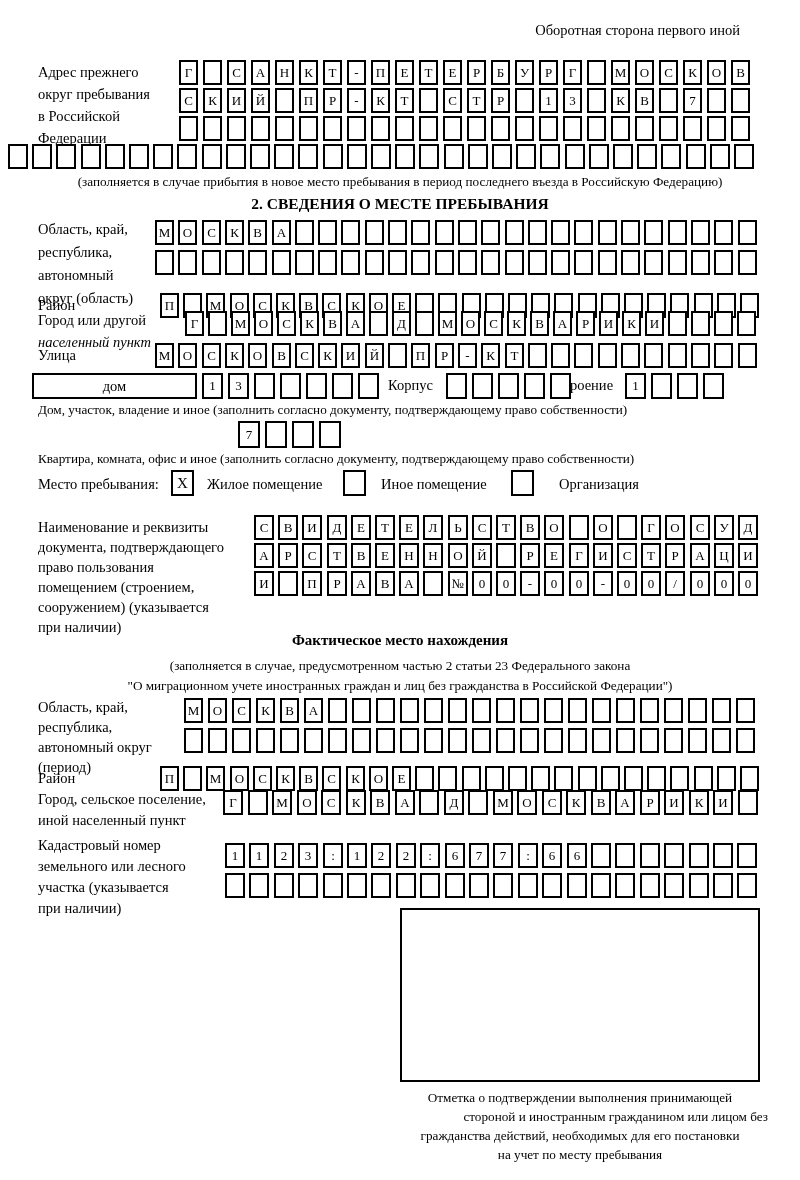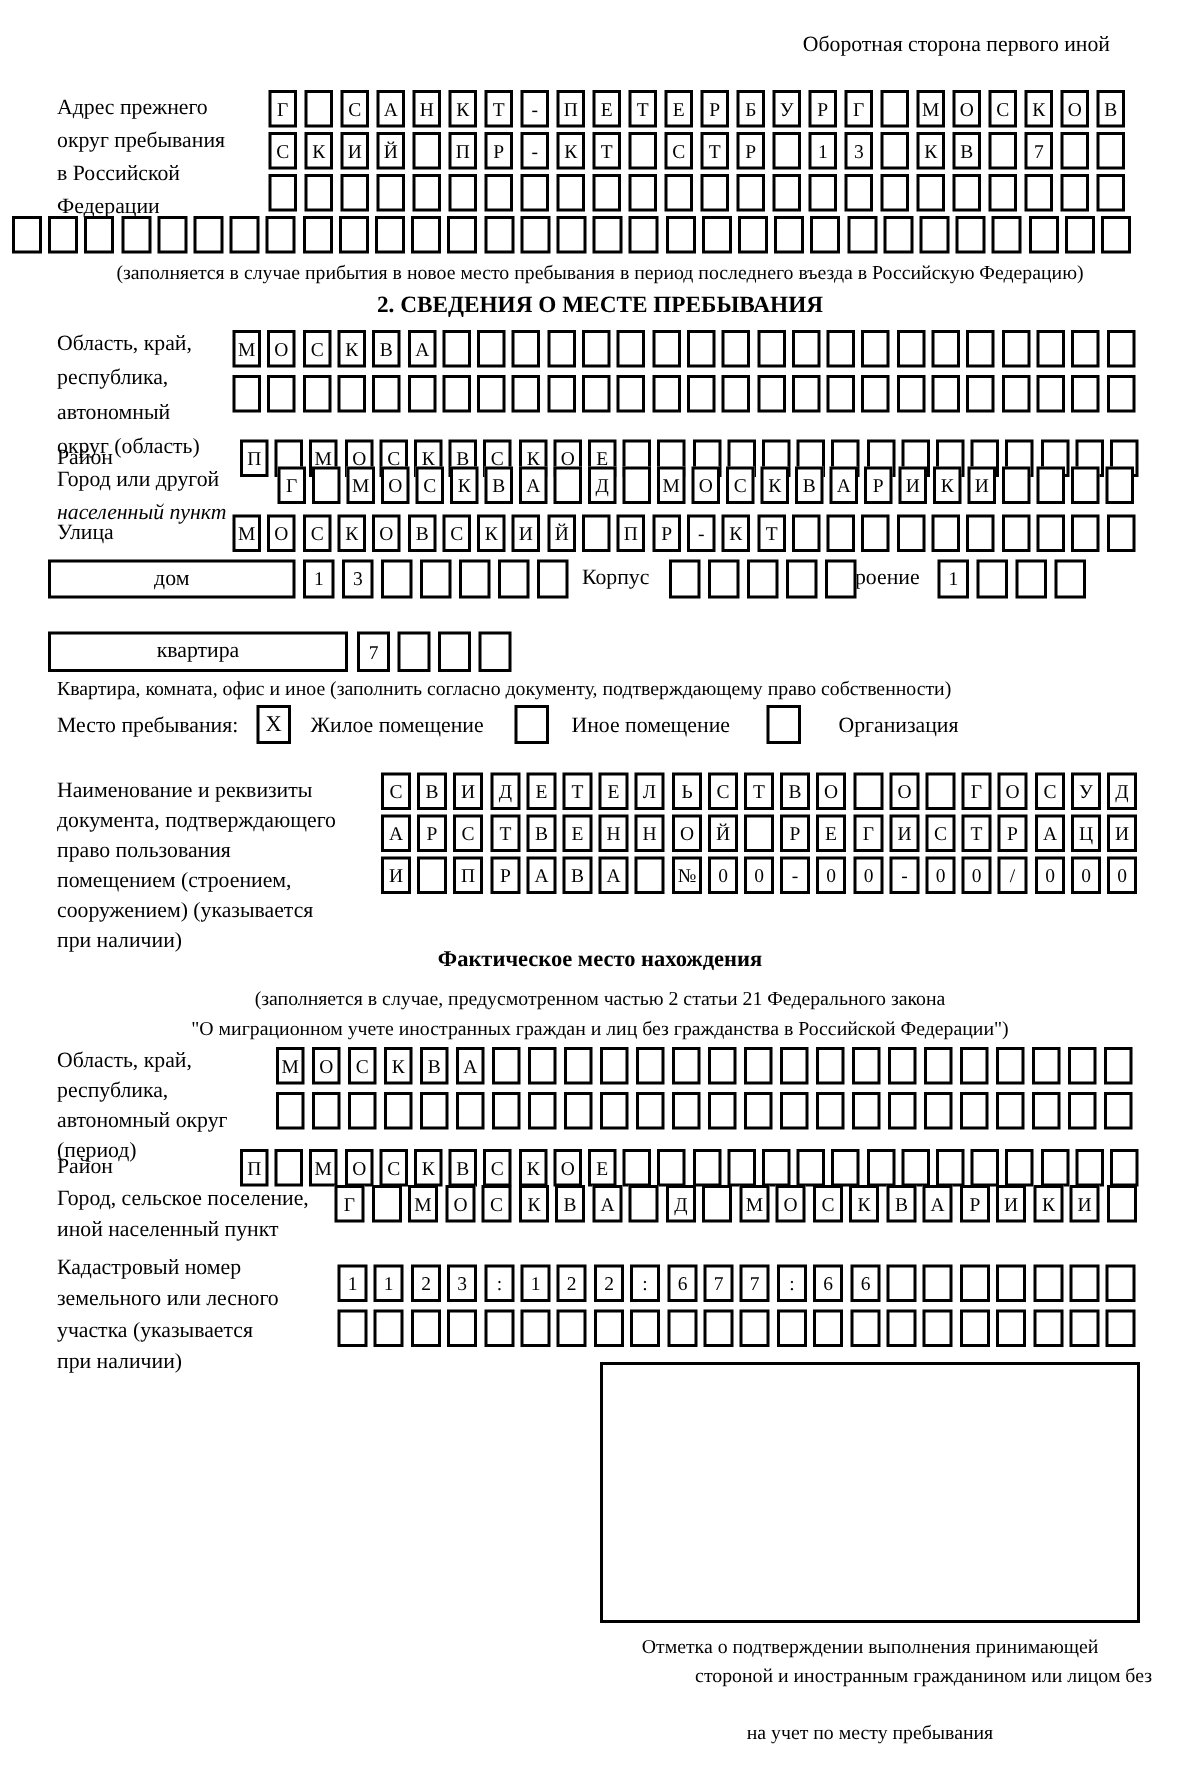--- a/index.html
+++ b/index.html
@@ -41,63 +41,64 @@
   <div class="t" style="left:38px;top:297px;">Район</div>
 
   <div class="t" style="left:38px;top:312px;">Город или другой</div>
   <div class="t" style="left:38px;top:334px;font-style:italic;">населенный пункт</div>
 
   <div class="t" style="left:38px;top:347px;">Улица</div>
 
   <div class="labelbox" style="left:32px;top:373px;width:165px;height:26px;">дом</div>
   <div class="t" style="left:388px;top:377px;">Корпус</div>
   <div class="t" style="left:554px;top:377px;">Строение</div>
-
-  <div class="labelbox" style="left:32px;top:421px;width:200px;height:27px;">квартира</div>
+  <div class="cap" style="left:38px;top:402px;">Дом, участок, владение и иное (заполнить согласно документу, подтверждающему право собственности)</div>
+
   <div class="cap" style="left:38px;top:451px;">Квартира, комната, офис и иное (заполнить согласно документу, подтверждающему право собственности)</div>
 
   <div class="t" style="left:38px;top:476px;">Место пребывания:</div>
   <div class="chk" style="left:171px;top:470px;">
     <span>X</span>
   </div>
   <div class="t" style="left:207px;top:476px;">Жилое помещение</div>
   <div class="chk" style="left:343px;top:470px;"></div>
   <div class="t" style="left:381px;top:476px;">Иное помещение</div>
   <div class="chk" style="left:511px;top:470px;"></div>
   <div class="t" style="left:559px;top:476px;">Организация</div>
 
   <div class="t" style="left:38px;top:519px;">Наименование и реквизиты</div>
   <div class="t" style="left:38px;top:539px;">документа, подтверждающего</div>
   <div class="t" style="left:38px;top:559px;">право пользования</div>
   <div class="t" style="left:38px;top:579px;">помещением (строением,</div>
   <div class="t" style="left:38px;top:599px;">сооружением) (указывается</div>
   <div class="t" style="left:38px;top:619px;">при наличии)</div>
 
   <div class="hdr" style="top:632px;font-size:15px;">Фактическое место нахождения</div>
-  <div class="cap center" style="top:658px;">(заполняется в случае, предусмотренном частью 2 статьи 21 Федерального закона</div>
+  <div class="cap center" style="top:658px;">(заполняется в случае, предусмотренном частью 2 статьи 23 Федерального закона</div>
   <div class="cap center" style="top:678px;">"О миграционном учете иностранных граждан и лиц без гражданства в Российской Федерации")</div>
 
   <div class="t" style="left:38px;top:699px;">Область, край,</div>
   <div class="t" style="left:38px;top:719px;">республика,</div>
   <div class="t" style="left:38px;top:739px;">автономный округ</div>
   <div class="t" style="left:38px;top:759px;">(период)</div>
 
   <div class="t" style="left:38px;top:770px;">Район</div>
 
   <div class="t" style="left:38px;top:791px;">Город, сельское поселение,</div>
   <div class="t" style="left:38px;top:812px;">иной населенный пункт</div>
 
   <div class="t" style="left:38px;top:837px;">Кадастровый номер</div>
   <div class="t" style="left:38px;top:858px;">земельного или лесного</div>
   <div class="t" style="left:38px;top:879px;">участка (указывается</div>
   <div class="t" style="left:38px;top:900px;">при наличии)</div>
 
   <div class="bigbox" style="left:400px;top:908px;width:360px;height:174px;"></div>
   <div class="cap" style="left:392px;top:1090px;width:376px;text-align:center;">Отметка о подтверждении выполнения принимающей</div>
   <div class="cap" style="left:392px;top:1109px;width:376px;text-align:right;">стороной и иностранным гражданином или лицом без</div>
+  <div class="cap" style="left:392px;top:1128px;width:376px;text-align:center;">гражданства действий, необходимых для его постановки</div>
   <div class="cap" style="left:392px;top:1147px;width:376px;text-align:center;">на учет по месту пребывания</div>
 
   <div id="cells-layer">
       <div class="cellrow" style="left: 179px; top: 60px;">
         <span class="cell" style="left: 0px; width: 19px; height: 25px;">Г</span>
         <span class="cell" style="left: 24px; width: 19px; height: 25px;"></span>
         <span class="cell" style="left: 48px; width: 19px; height: 25px;">С</span>
         <span class="cell" style="left: 72px; width: 19px; height: 25px;">А</span>
         <span class="cell" style="left: 96px; width: 19px; height: 25px;">Н</span>
         <span class="cell" style="left: 120px; width: 19px; height: 25px;">К</span>

